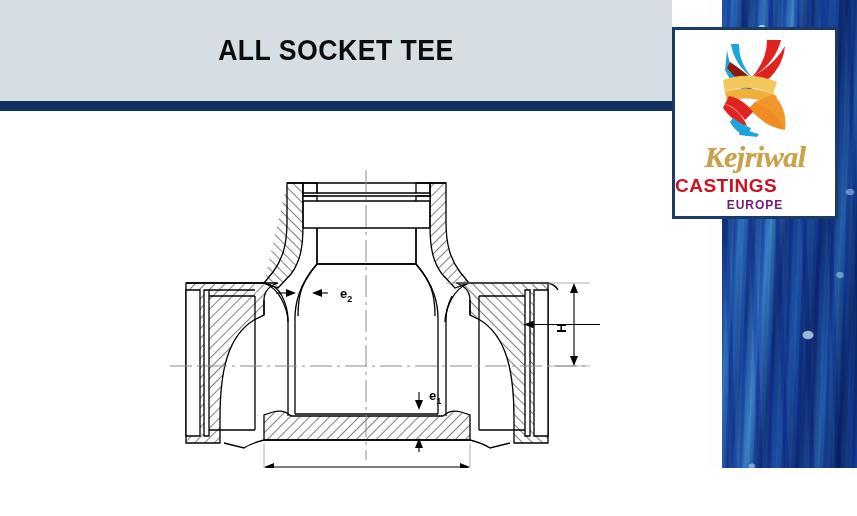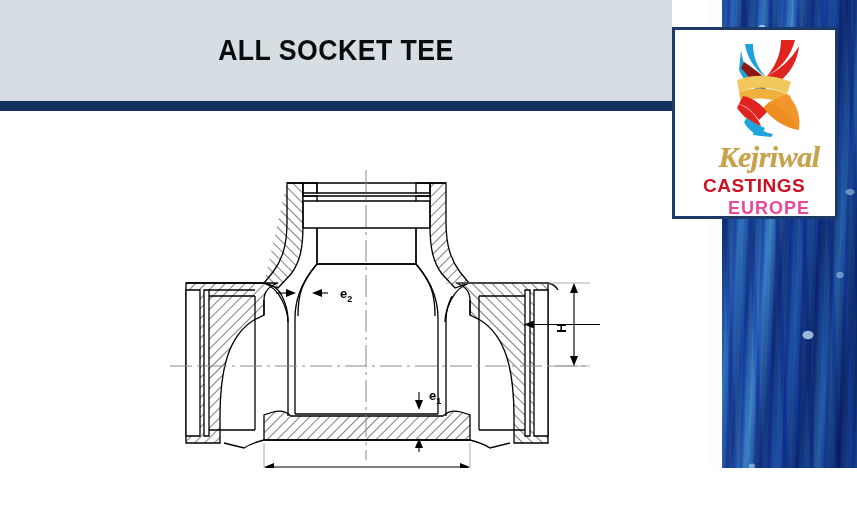--- a/index.html
+++ b/index.html
@@ -62,38 +62,37 @@
     position:absolute;right:135px;top:0;width:14px;height:516px;
     background:#fdfdfd;
   }
 
   
   .logo-panel{
     position:absolute;left:672px;top:27px;width:166px;height:192px;
     background:#ffffff;
     border:3px solid #1b3a66;
     box-sizing:border-box;
-    padding-left:28px;
   }
   .logo-inner{position:relative;width:100%;height:100%;}
   .logo-mark{position:absolute;left:50%;top:4px;transform:translateX(-50%);}
   .logo-kejriwal{
     position:absolute;left:0;right:0;top:110px;text-align:center;
     font-family:"Liberation Serif", serif;
     font-style:italic;font-weight:bold;font-size:30px;
     color:#c8a24a;letter-spacing:-0.5px;
     text-shadow:0 0 1px rgba(170,130,40,.5);
   }
   .logo-castings{
     position:absolute;left:0;right:0;top:145px;text-align:left;
     font-size:19px;font-weight:bold;color:#cc1122;letter-spacing:.5px;
   }
   .logo-europe{
     position:absolute;left:0;right:0;top:168px;text-align:center;
-    font-size:18px;font-weight:bold;color:#ec4899;letter-spacing:1px;
+    font-size:12px;font-weight:bold;color:#701a75;letter-spacing:1px;
   }
 
   
   .drawing-wrap{
     position:absolute;left:160px;top:160px;width:440px;height:335px;
   }
   .drawing-wrap svg{display:block;}
 
   .dim-label{
     font-family:"Liberation Sans", sans-serif;

